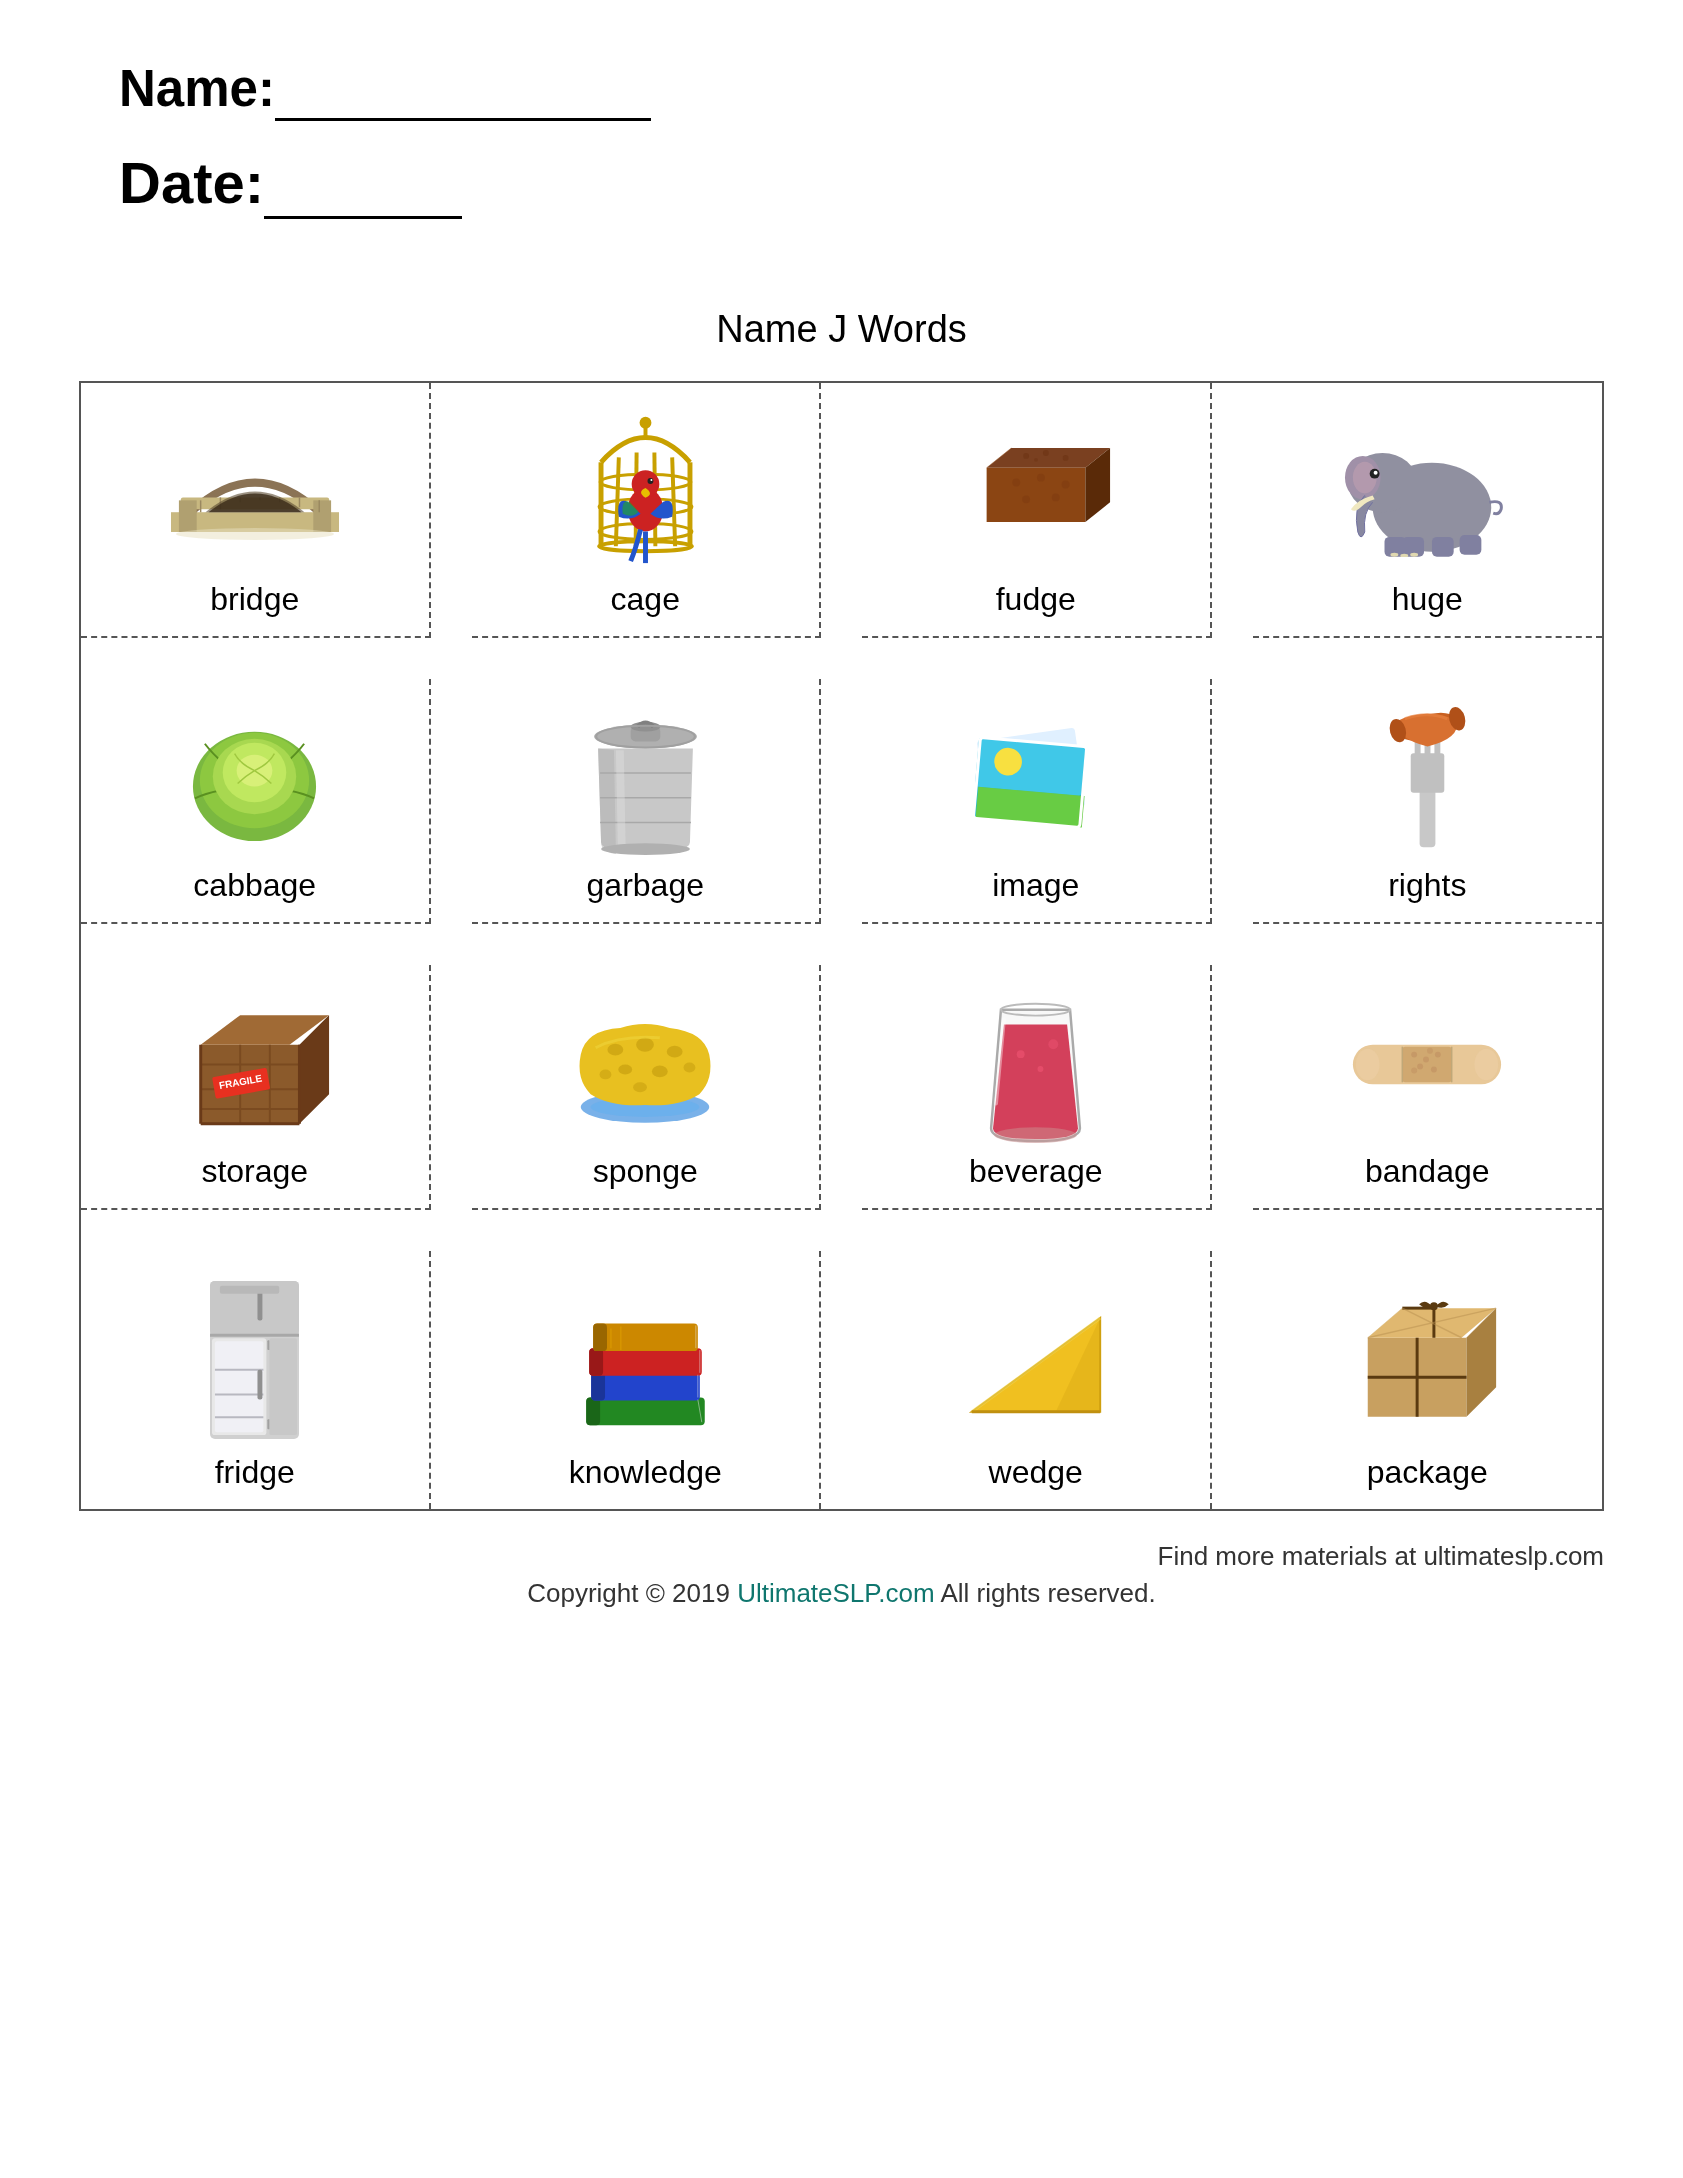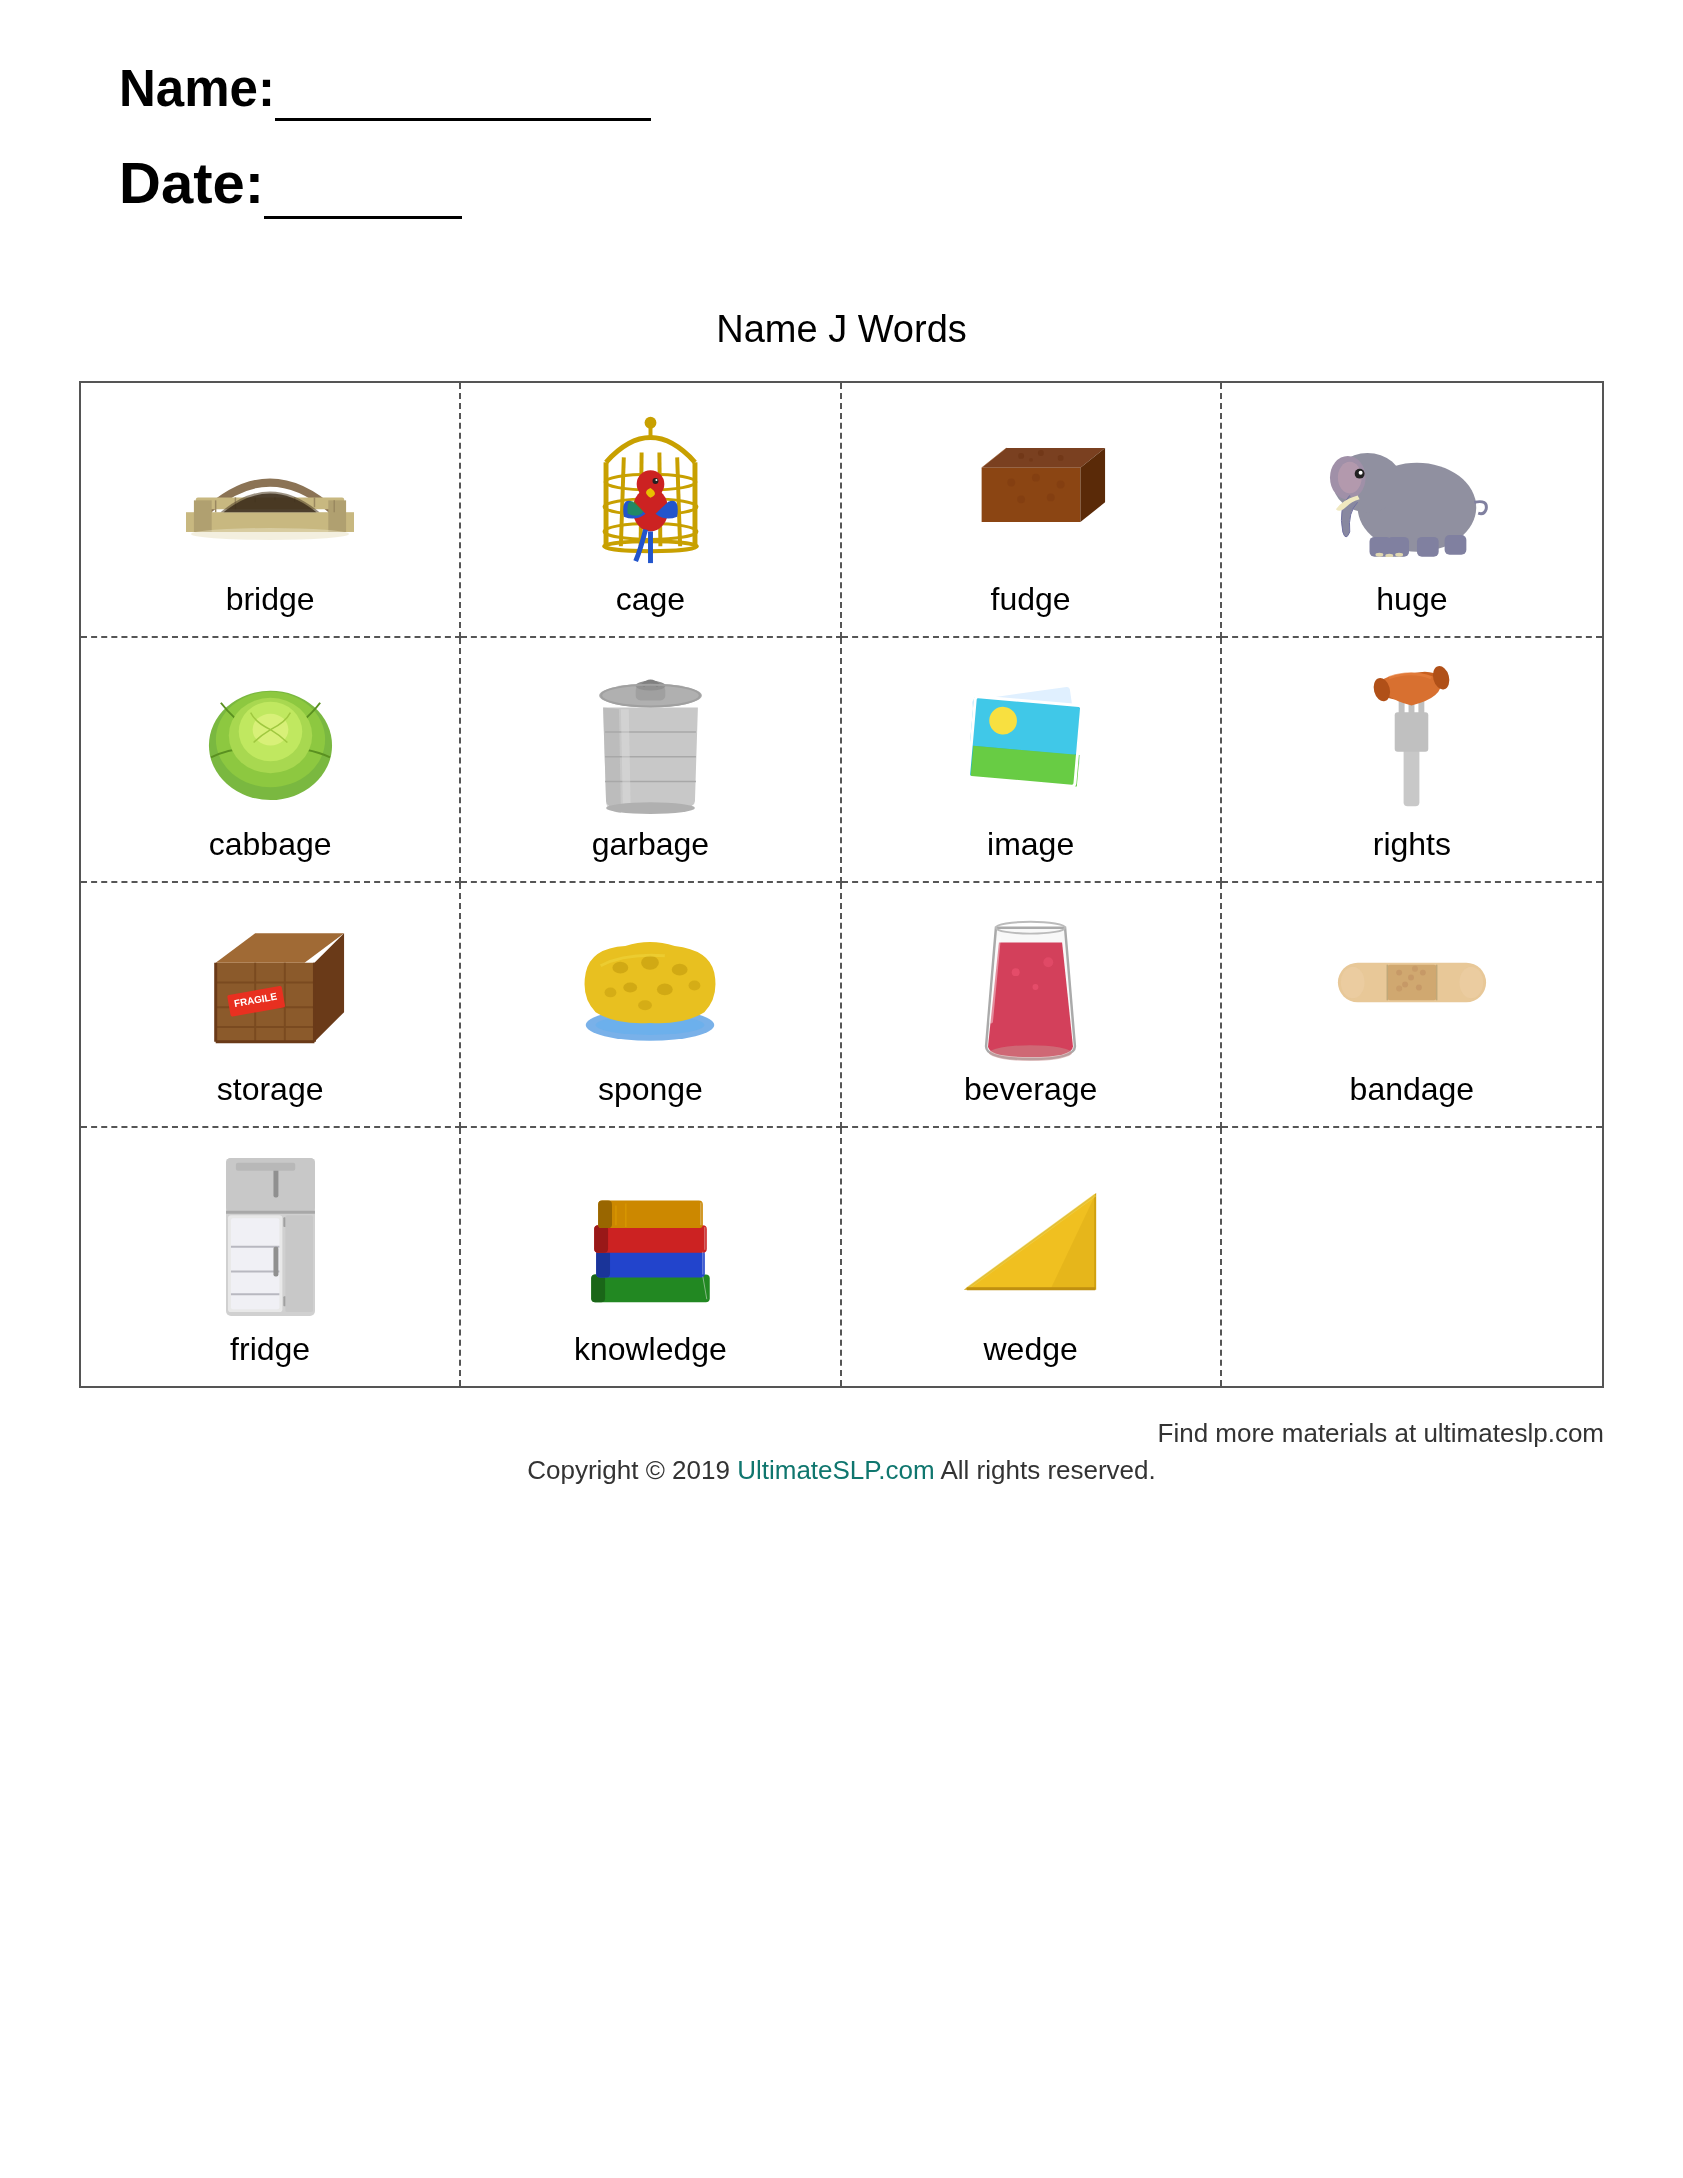--- a/index.html
+++ b/index.html
@@ -43,20 +43,21 @@
       text-align: center;
       font-size: 38px;
       margin-bottom: 30px;
       color: #000;
     }
     .grid-container {
       width: 100%;
       border: 2px solid #555;
       display: grid;
       grid-template-columns: repeat(4, 1fr);
+      gap: 41px;
     }
     .grid-cell {
       border-right: 2px dashed #555;
       border-bottom: 2px dashed #555;
       display: flex;
       flex-direction: column;
       align-items: center;
       justify-content: flex-end;
       padding: 20px 10px 18px 10px;
       min-height: 238px;
@@ -519,20 +520,50 @@
         <polygon points="145,25 145,120 100,120" fill="#d0a010" opacity="0.3"></polygon>
 
         <line x1="15" y1="120" x2="145" y2="25" stroke="#f8e060" stroke-width="3" opacity="0.5"></line>
 
         <line x1="15" y1="120" x2="145" y2="120" stroke="#c09010" stroke-width="3"></line>
       </svg>
     </div>
     <div class="cell-label">wedge</div>
   </div>
 
+  <div class="grid-cell">
+    <div class="cell-image">
+      <svg width="158" height="139" viewBox="0 0 160 140">
+
+        <rect x="20" y="50" width="100" height="80" fill="#c8a060"></rect>
+
+        <path d="M20,50 L55,20 L150,20 L115,50 Z" fill="#e0b870"></path>
+
+        <path d="M120,50 L150,20 L150,100 L120,130 Z" fill="#a88040"></path>
+
+        <line x1="20" y1="90" x2="120" y2="90" stroke="#5a3a10" stroke-width="3"></line>
+
+        <line x1="70" y1="50" x2="70" y2="130" stroke="#5a3a10" stroke-width="3"></line>
+
+        <line x1="55" y1="20" x2="87" y2="20" stroke="#5a3a10" stroke-width="3"></line>
+        <line x1="87" y1="20" x2="87" y2="50" stroke="#5a3a10" stroke-width="3"></line>
+
+        <path d="M85,18 Q78,10 72,16 Q78,22 85,18Z" fill="#5a3a10"></path>
+        <path d="M89,18 Q96,10 102,16 Q96,22 89,18Z" fill="#5a3a10"></path>
+        <circle cx="87" cy="18" r="4" fill="#5a3a10"></circle>
+
+        <line x1="20" y1="50" x2="55" y2="20" stroke="#d0aa60" stroke-width="1" opacity="0.4"></line>
+        <line x1="120" y1="50" x2="150" y2="20" stroke="#b89050" stroke-width="1" opacity="0.4"></line>
+
+        <line x1="55" y1="20" x2="115" y2="50" stroke="#b89050" stroke-width="1.5" opacity="0.5"></line>
+        <line x1="150" y1="20" x2="20" y2="50" stroke="#b89050" stroke-width="1.5" opacity="0.5"></line>
+      </svg>
+    </div>
+    <div class="cell-label">package</div>
+  </div>
 
 </div>
 
 <div class="footer">
   <div style="margin-bottom:6px;text-align:right;">Find more materials at ultimateslp.com</div>
   <div>
     <span>Copyright © 2019 </span><span class="brand" style="color:#0f766e;">UltimateSLP.com</span><span> All rights reserved.</span>
   </div>
 </div>
 

